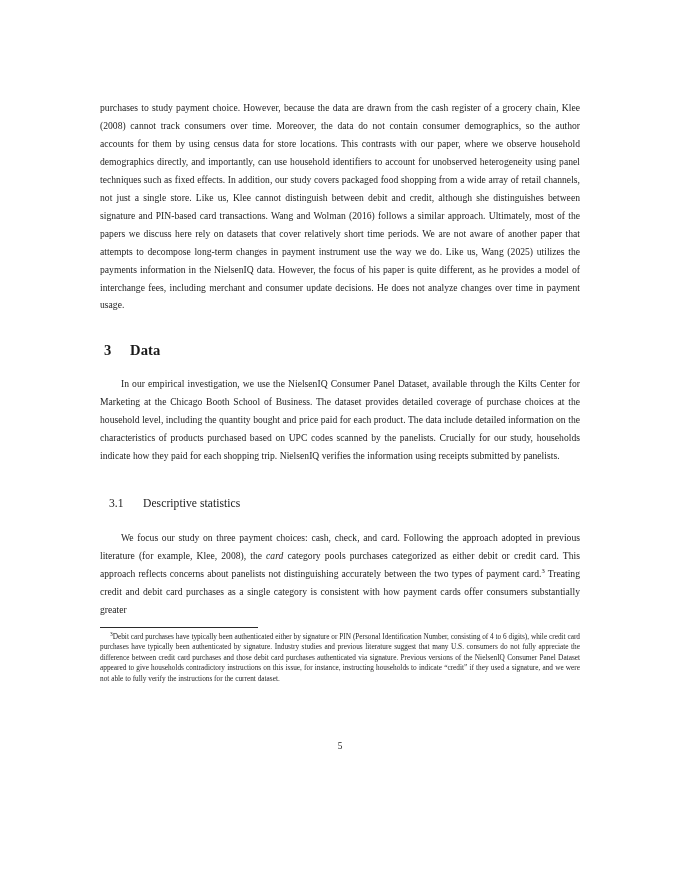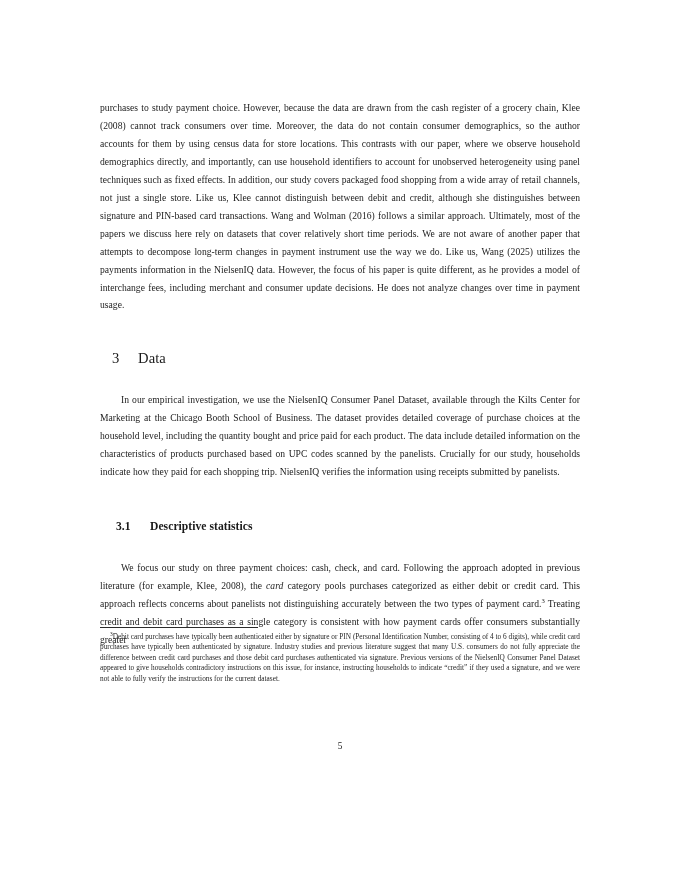--- a/index.html
+++ b/index.html
@@ -53,35 +53,35 @@
     height: 11px;
   }
   .subsec-gap-before {
     height: 21px;
   }
   .subsec-gap-after {
     height: 8px;
   }
 
   h2.section {
-    margin: 12px;
+    margin: 4px;
     font-size: 14.6px;
-    font-weight: normal;
+    font-weight: bold;
     line-height: 20px;
     letter-spacing: 0.1px;
   }
   h2.section .num {
     display: inline-block;
     width: 26px;
   }
 
   h3.subsection {
-    margin: 16px;
+    margin: 9px;
     font-size: 11.6px;
-    font-weight: bold;
+    font-weight: normal;
     line-height: 17px;
     letter-spacing: 0.05px;
   }
   h3.subsection .num {
     display: inline-block;
     width: 34px;
   }
 
   .italic {
     font-style: italic;

